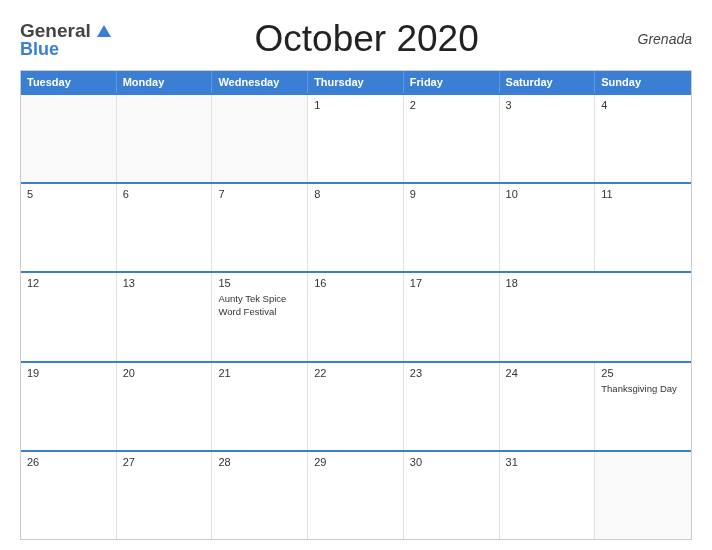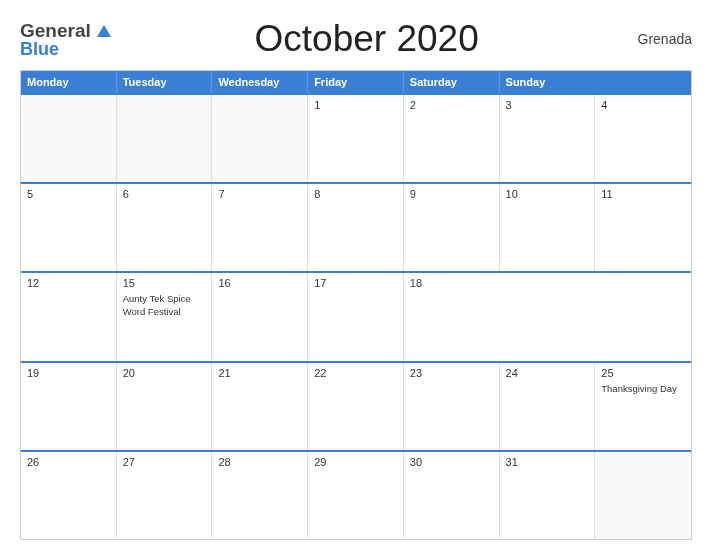--- a/index.html
+++ b/index.html
@@ -62,20 +62,21 @@
       color: #222;
       text-align: center;
       flex: 1;
     }
 
     .country-name {
       font-size: 14px;
       color: #444;
       text-align: right;
       min-width: 70px;
+      font-style: italic;
     }
 
     
     .calendar {
       border: 1px solid #ccc;
       flex: 1;
       display: flex;
       flex-direction: column;
     }
 
@@ -155,23 +156,24 @@
         <span class="logo-triangle"></span>
       </div>
       <span class="logo-blue">Blue</span>
     </div>
     <div class="calendar-title">October 2020</div>
     <div class="country-name">Grenada</div>
   </div>
 
   <div class="calendar">
     <div class="calendar-header">
-    <div class="day-name">Monday</div>
-        <div class="day-name">Tuesday</div>
+    <div class="day-name">Tuesday</div>
+        <div class="day-name">Monday</div>
         <div class="day-name">Wednesday</div>
+        <div class="day-name">Thursday</div>
         <div class="day-name">Friday</div>
         <div class="day-name">Saturday</div>
         <div class="day-name">Sunday</div>
       </div>
     <div class="calendar-body">
     <div class="calendar-row">
           <div class="calendar-cell empty"></div>
           <div class="calendar-cell empty"></div>
           <div class="calendar-cell empty"></div>
           <div class="calendar-cell">
@@ -208,20 +210,23 @@
           </div>
           <div class="calendar-cell">
             <div class="cell-date">11</div>
           </div>
         </div>
         <div class="calendar-row">
           <div class="calendar-cell">
             <div class="cell-date">12</div>
           </div>
           <div class="calendar-cell">
+            <div class="cell-date">13</div>
+          </div>
+          <div class="calendar-cell">
             <div class="cell-date">15</div>
             <div class="cell-event">Aunty Tek Spice Word Festival</div>
           </div>
           <div class="calendar-cell">
             <div class="cell-date">16</div>
           </div>
           <div class="calendar-cell">
             <div class="cell-date">17</div>
           </div>
           <div class="calendar-cell">

